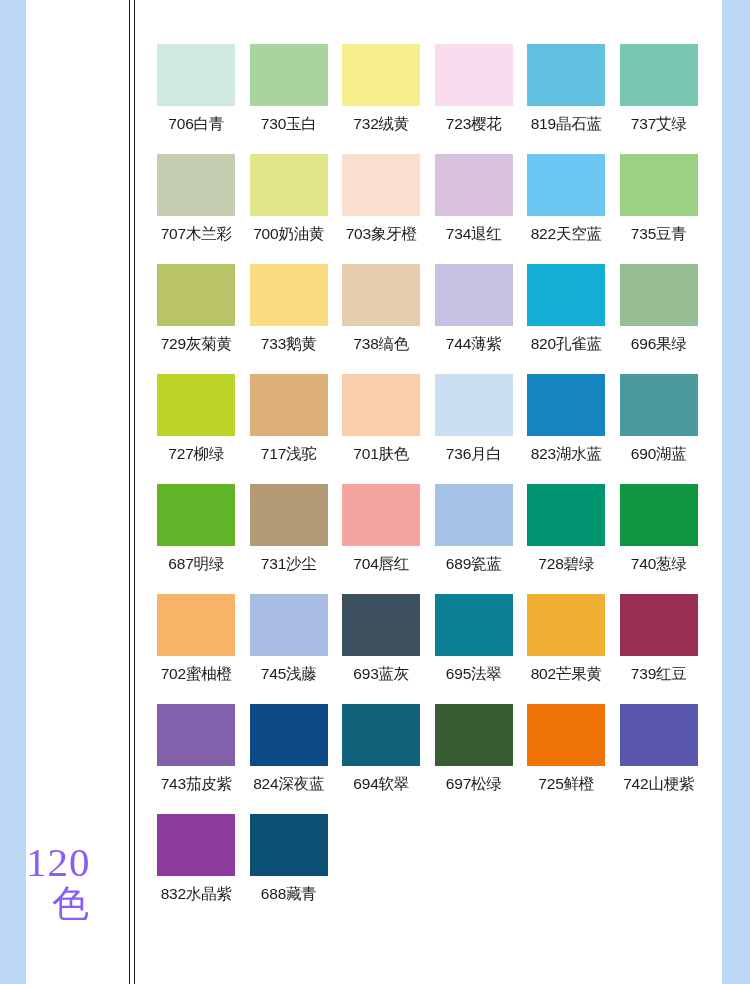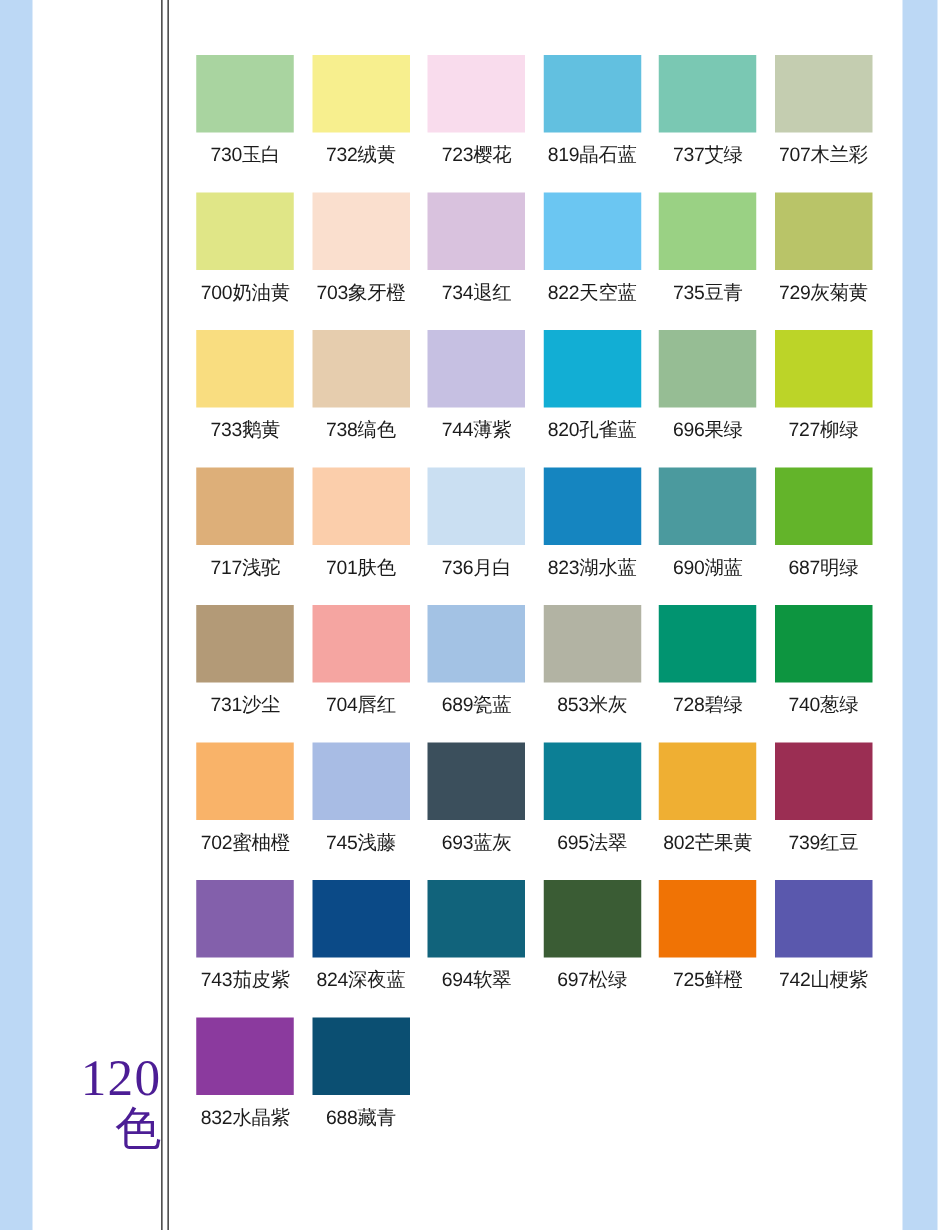--- a/index.html
+++ b/index.html
@@ -56,23 +56,23 @@
     left: 26px;
     top: 0;
     width: 103px;
     height: 984px;
   }
   .count-label {
     position: absolute;
     left: 0;
     width: 103px;
     bottom: 62px;
-    text-align: right;
+    text-align: left;
     font-family: "Liberation Serif", "DejaVu Serif", serif;
-    color: #4c1d95;
+    color: #8b5cf6;
     line-height: 1.0;
   }
   .count-label .count-number {
     display: block;
     font-size: 41px;
     letter-spacing: 1px;
   }
   .count-label .count-unit {
     display: block;
     font-size: 37px;
@@ -129,20 +129,24 @@
 
   <div class="label-col">
     <div class="count-label">
       <span class="count-number">120</span>
       <span class="count-unit">色</span>
     </div>
   </div>
 
   <div class="grid" id="swatch-grid">
       <div class="swatch-cell">
+        <span class="swatch-chip" style="background-color: rgb(207, 232, 224);"></span>
+        <span class="swatch-name">706白青</span>
+      </div>
+      <div class="swatch-cell">
         <span class="swatch-chip" style="background-color: rgb(169, 212, 160);"></span>
         <span class="swatch-name">730玉白</span>
       </div>
       <div class="swatch-cell">
         <span class="swatch-chip" style="background-color: rgb(247, 239, 142);"></span>
         <span class="swatch-name">732绒黄</span>
       </div>
       <div class="swatch-cell">
         <span class="swatch-chip" style="background-color: rgb(249, 220, 237);"></span>
         <span class="swatch-name">723樱花</span>
@@ -237,24 +241,20 @@
       </div>
       <div class="swatch-cell">
         <span class="swatch-chip" style="background-color: rgb(245, 165, 161);"></span>
         <span class="swatch-name">704唇红</span>
       </div>
       <div class="swatch-cell">
         <span class="swatch-chip" style="background-color: rgb(163, 194, 228);"></span>
         <span class="swatch-name">689瓷蓝</span>
       </div>
       <div class="swatch-cell">
-        <span class="swatch-chip" style="background-color: rgb(178, 179, 163);"></span>
-        <span class="swatch-name">853米灰</span>
-      </div>
-      <div class="swatch-cell">
         <span class="swatch-chip" style="background-color: rgb(1, 148, 112);"></span>
         <span class="swatch-name">728碧绿</span>
       </div>
       <div class="swatch-cell">
         <span class="swatch-chip" style="background-color: rgb(13, 149, 64);"></span>
         <span class="swatch-name">740葱绿</span>
       </div>
       <div class="swatch-cell">
         <span class="swatch-chip" style="background-color: rgb(249, 179, 105);"></span>
         <span class="swatch-name">702蜜柚橙</span>

